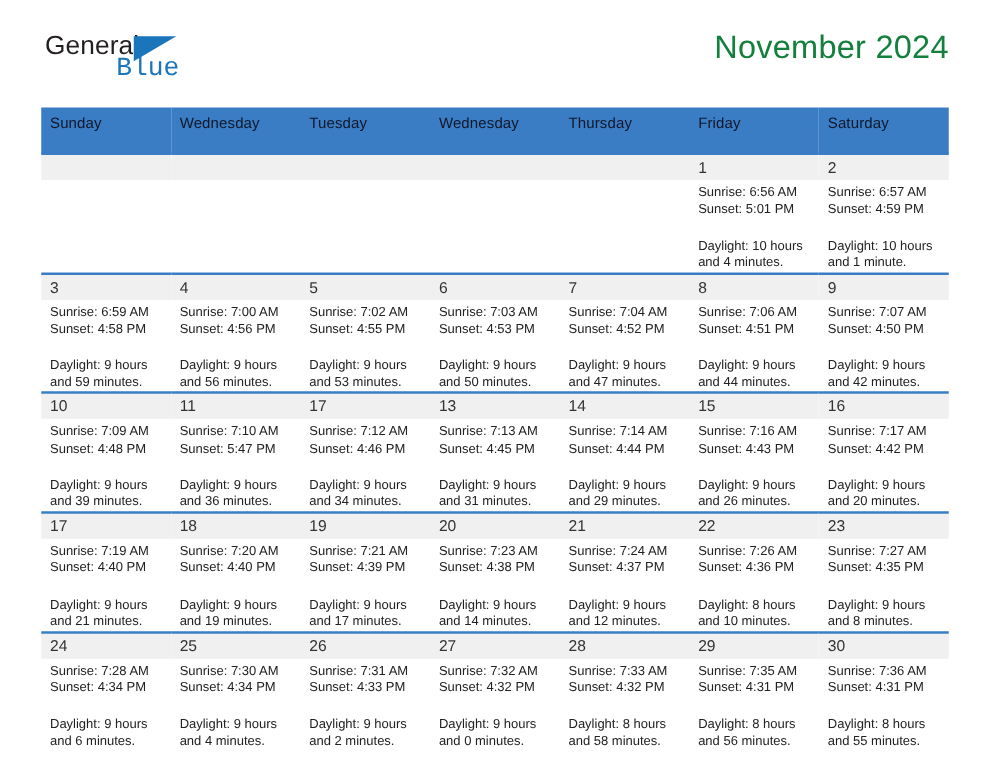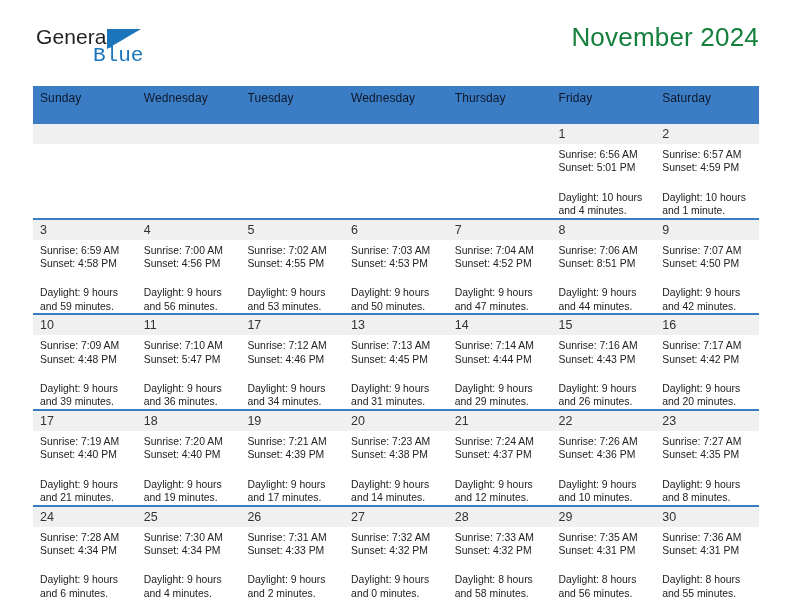--- a/index.html
+++ b/index.html
@@ -279,21 +279,21 @@
                 <div>Sunset: 4:52 PM</div>
                 <div class="wrap">Daylight: 9 hours and 47 minutes.</div>
               </div>
             </div>
           </td>
           <td>
             <div class="cell-inner">
               <div class="daynum">8</div>
               <div class="details">
                 <div>Sunrise: 7:06 AM</div>
-                <div>Sunset: 8:51 PM</div>
+                <div>Sunset: 4:51 PM</div>
                 <div class="wrap">Daylight: 9 hours and 44 minutes.</div>
               </div>
             </div>
           </td>
           <td>
             <div class="cell-inner">
               <div class="daynum">9</div>
               <div class="details">
                 <div>Sunrise: 7:07 AM</div>
                 <div>Sunset: 4:50 PM</div>
@@ -424,21 +424,21 @@
                 <div class="wrap">Daylight: 9 hours and 12 minutes.</div>
               </div>
             </div>
           </td>
           <td>
             <div class="cell-inner">
               <div class="daynum">22</div>
               <div class="details">
                 <div>Sunrise: 7:26 AM</div>
                 <div>Sunset: 4:36 PM</div>
-                <div class="wrap">Daylight: 9 hours and 10 minutes.</div>
+                <div class="wrap">Daylight: 8 hours and 10 minutes.</div>
               </div>
             </div>
           </td>
           <td>
             <div class="cell-inner">
               <div class="daynum">23</div>
               <div class="details">
                 <div>Sunrise: 7:27 AM</div>
                 <div>Sunset: 4:35 PM</div>
                 <div class="wrap">Daylight: 9 hours and 8 minutes.</div>

